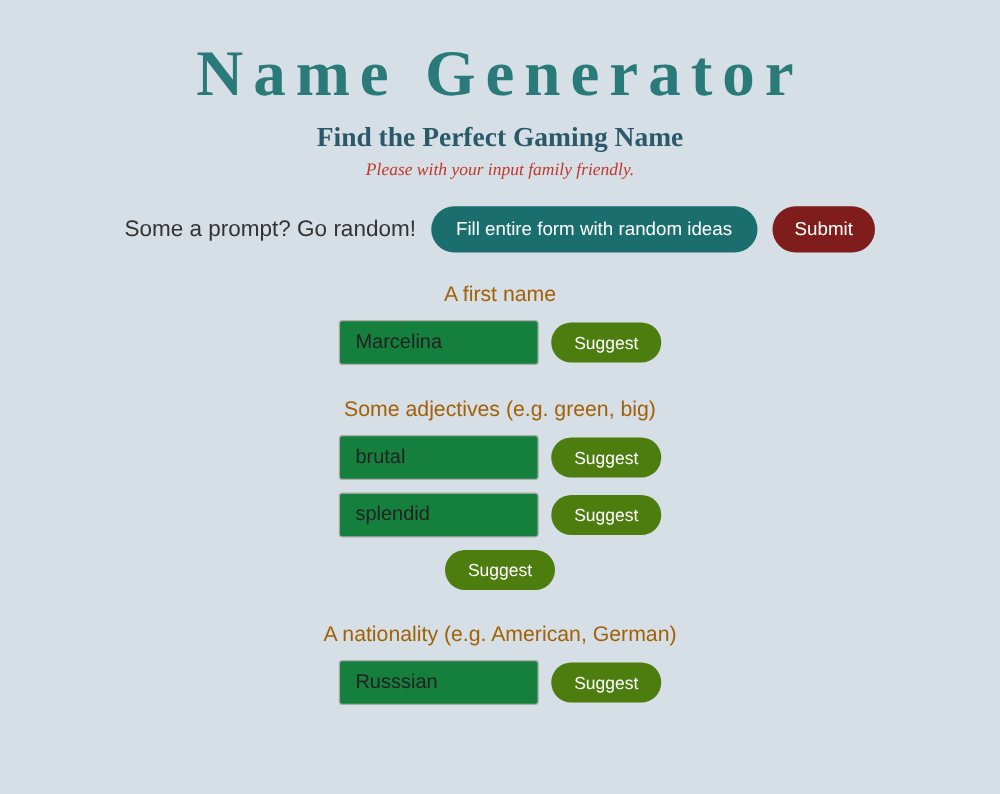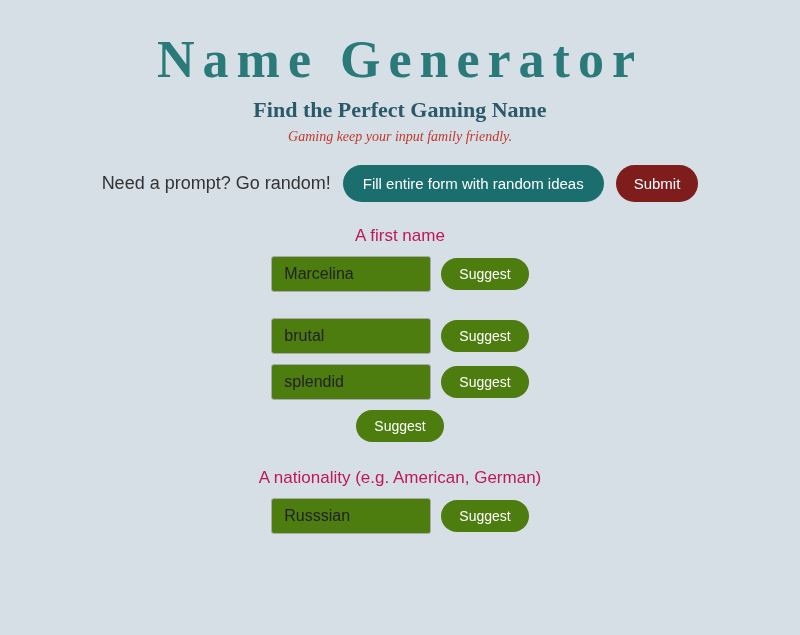--- a/index.html
+++ b/index.html
@@ -86,36 +86,36 @@
     .form-section {
       width: 100%;
       display: flex;
       flex-direction: column;
       align-items: center;
       margin-bottom: 16px;
     }
 
     .field-label {
       font-size: 17px;
-      color: #be185d;
+      color: #a16207;
       margin-bottom: 10px;
       font-family: Arial, sans-serif;
       text-align: center;
     }
 
     .field-row {
       display: flex;
       align-items: center;
       gap: 10px;
       margin-bottom: 10px;
     }
 
     .text-input {
       border: 1px solid #aaa;
-      background: #4d7c0f;
+      background: #15803d;
       padding: 8px 12px;
       font-size: 16px;
       font-family: Arial, sans-serif;
       width: 160px;
       border-radius: 3px;
       color: #222;
     }
 
     .btn-suggest {
       background-color: #4d7c0f;
@@ -129,38 +129,39 @@
     }
   </style>
 </head>
 <body>
 
 <h1 class="page-title">Name Generator</h1>
 
 <div class="subtitle">Find the Perfect Gaming Name</div>
 
 <div class="disclaimer">
-  <span>Gaming keep your </span><span style="color:#c0392b; font-style:italic;">input</span><span> family friendly.</span>
+  <span>Please with your </span><span style="color:#c0392b; font-style:italic;">input</span><span> family friendly.</span>
 </div>
 
 <div class="random-row">
-  <span class="random-label">Need a prompt? Go random!</span>
+  <span class="random-label">Some a prompt? Go random!</span>
   <button class="btn-fill-random">Fill entire form with random ideas</button>
   <button class="btn-submit">Submit</button>
 </div>
 
 <div class="form-section">
   <div class="field-label">A first name</div>
   <div class="field-row">
     <input type="text" class="text-input" value="Marcelina" style="">
     <button class="btn-suggest">Suggest</button>
   </div>
 </div>
 
 <div class="form-section">
+  <div class="field-label">Some adjectives (e.g. green, big)</div>
   <div class="field-row">
     <input type="text" class="text-input" value="brutal" style="">
     <button class="btn-suggest">Suggest</button>
   </div>
   <div class="field-row">
     <input type="text" class="text-input" value="splendid" style="">
     <button class="btn-suggest">Suggest</button>
   </div>
   <div class="field-row">
     <button class="btn-suggest">Suggest</button>

